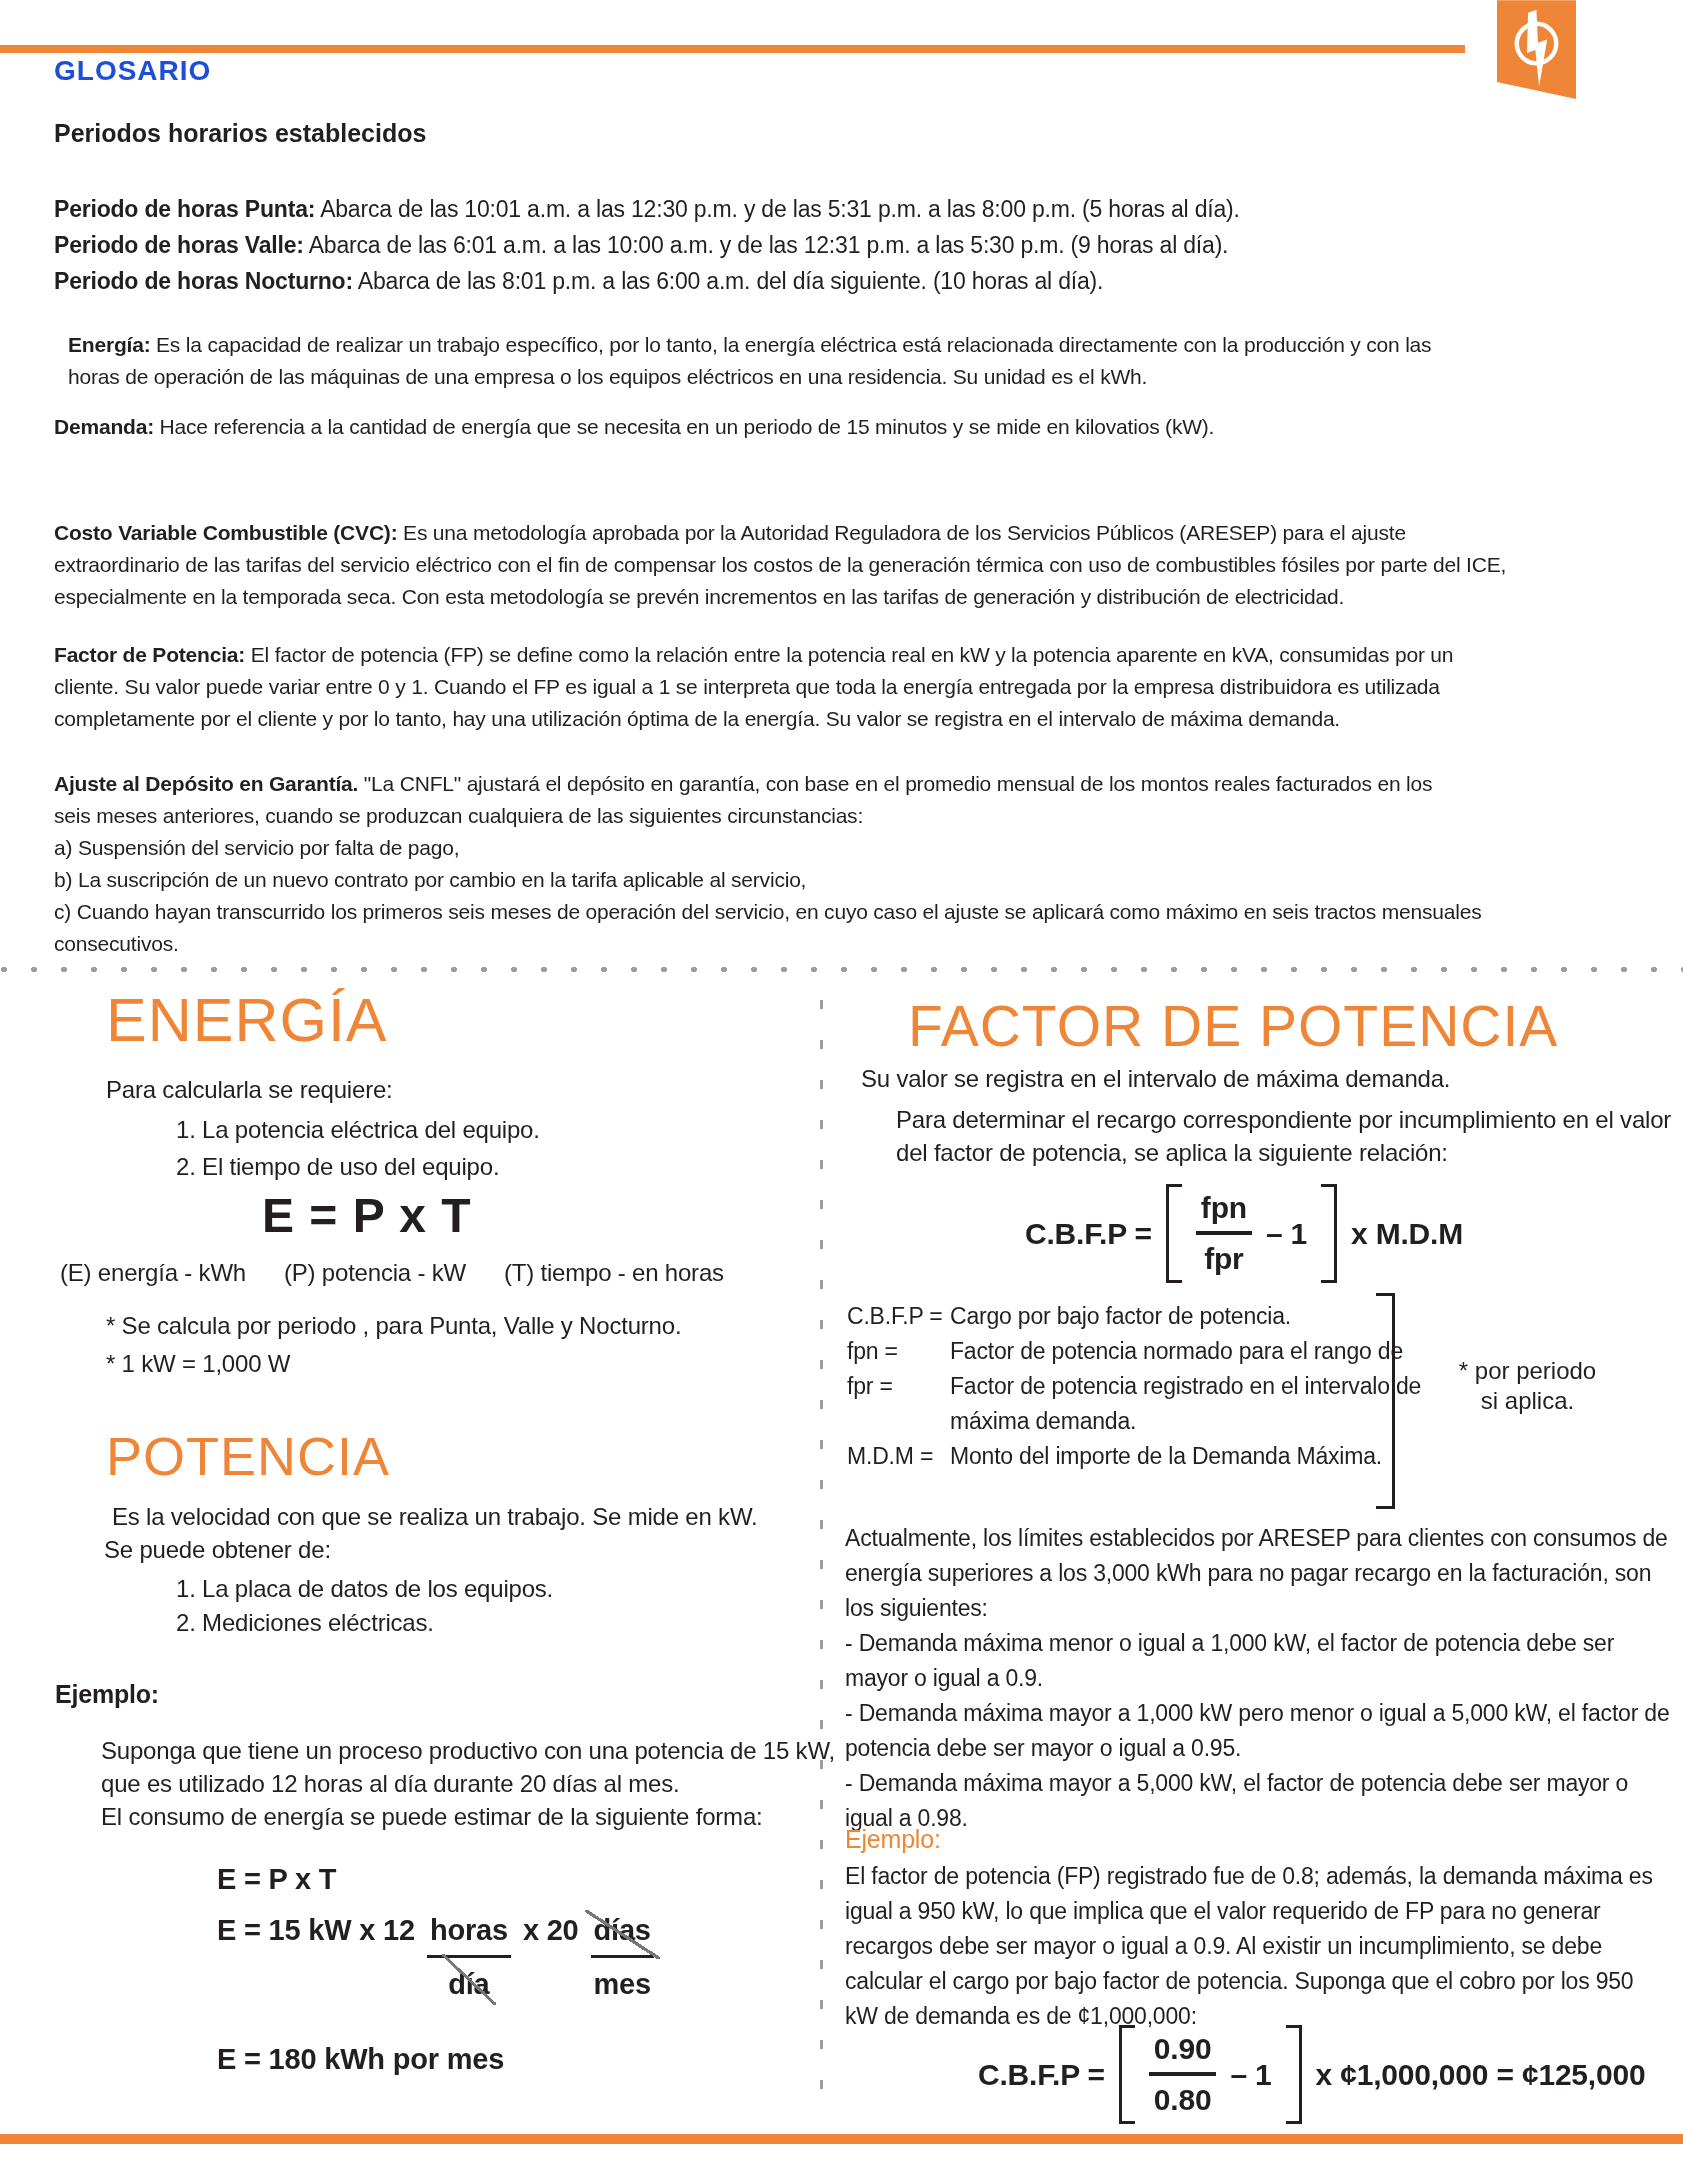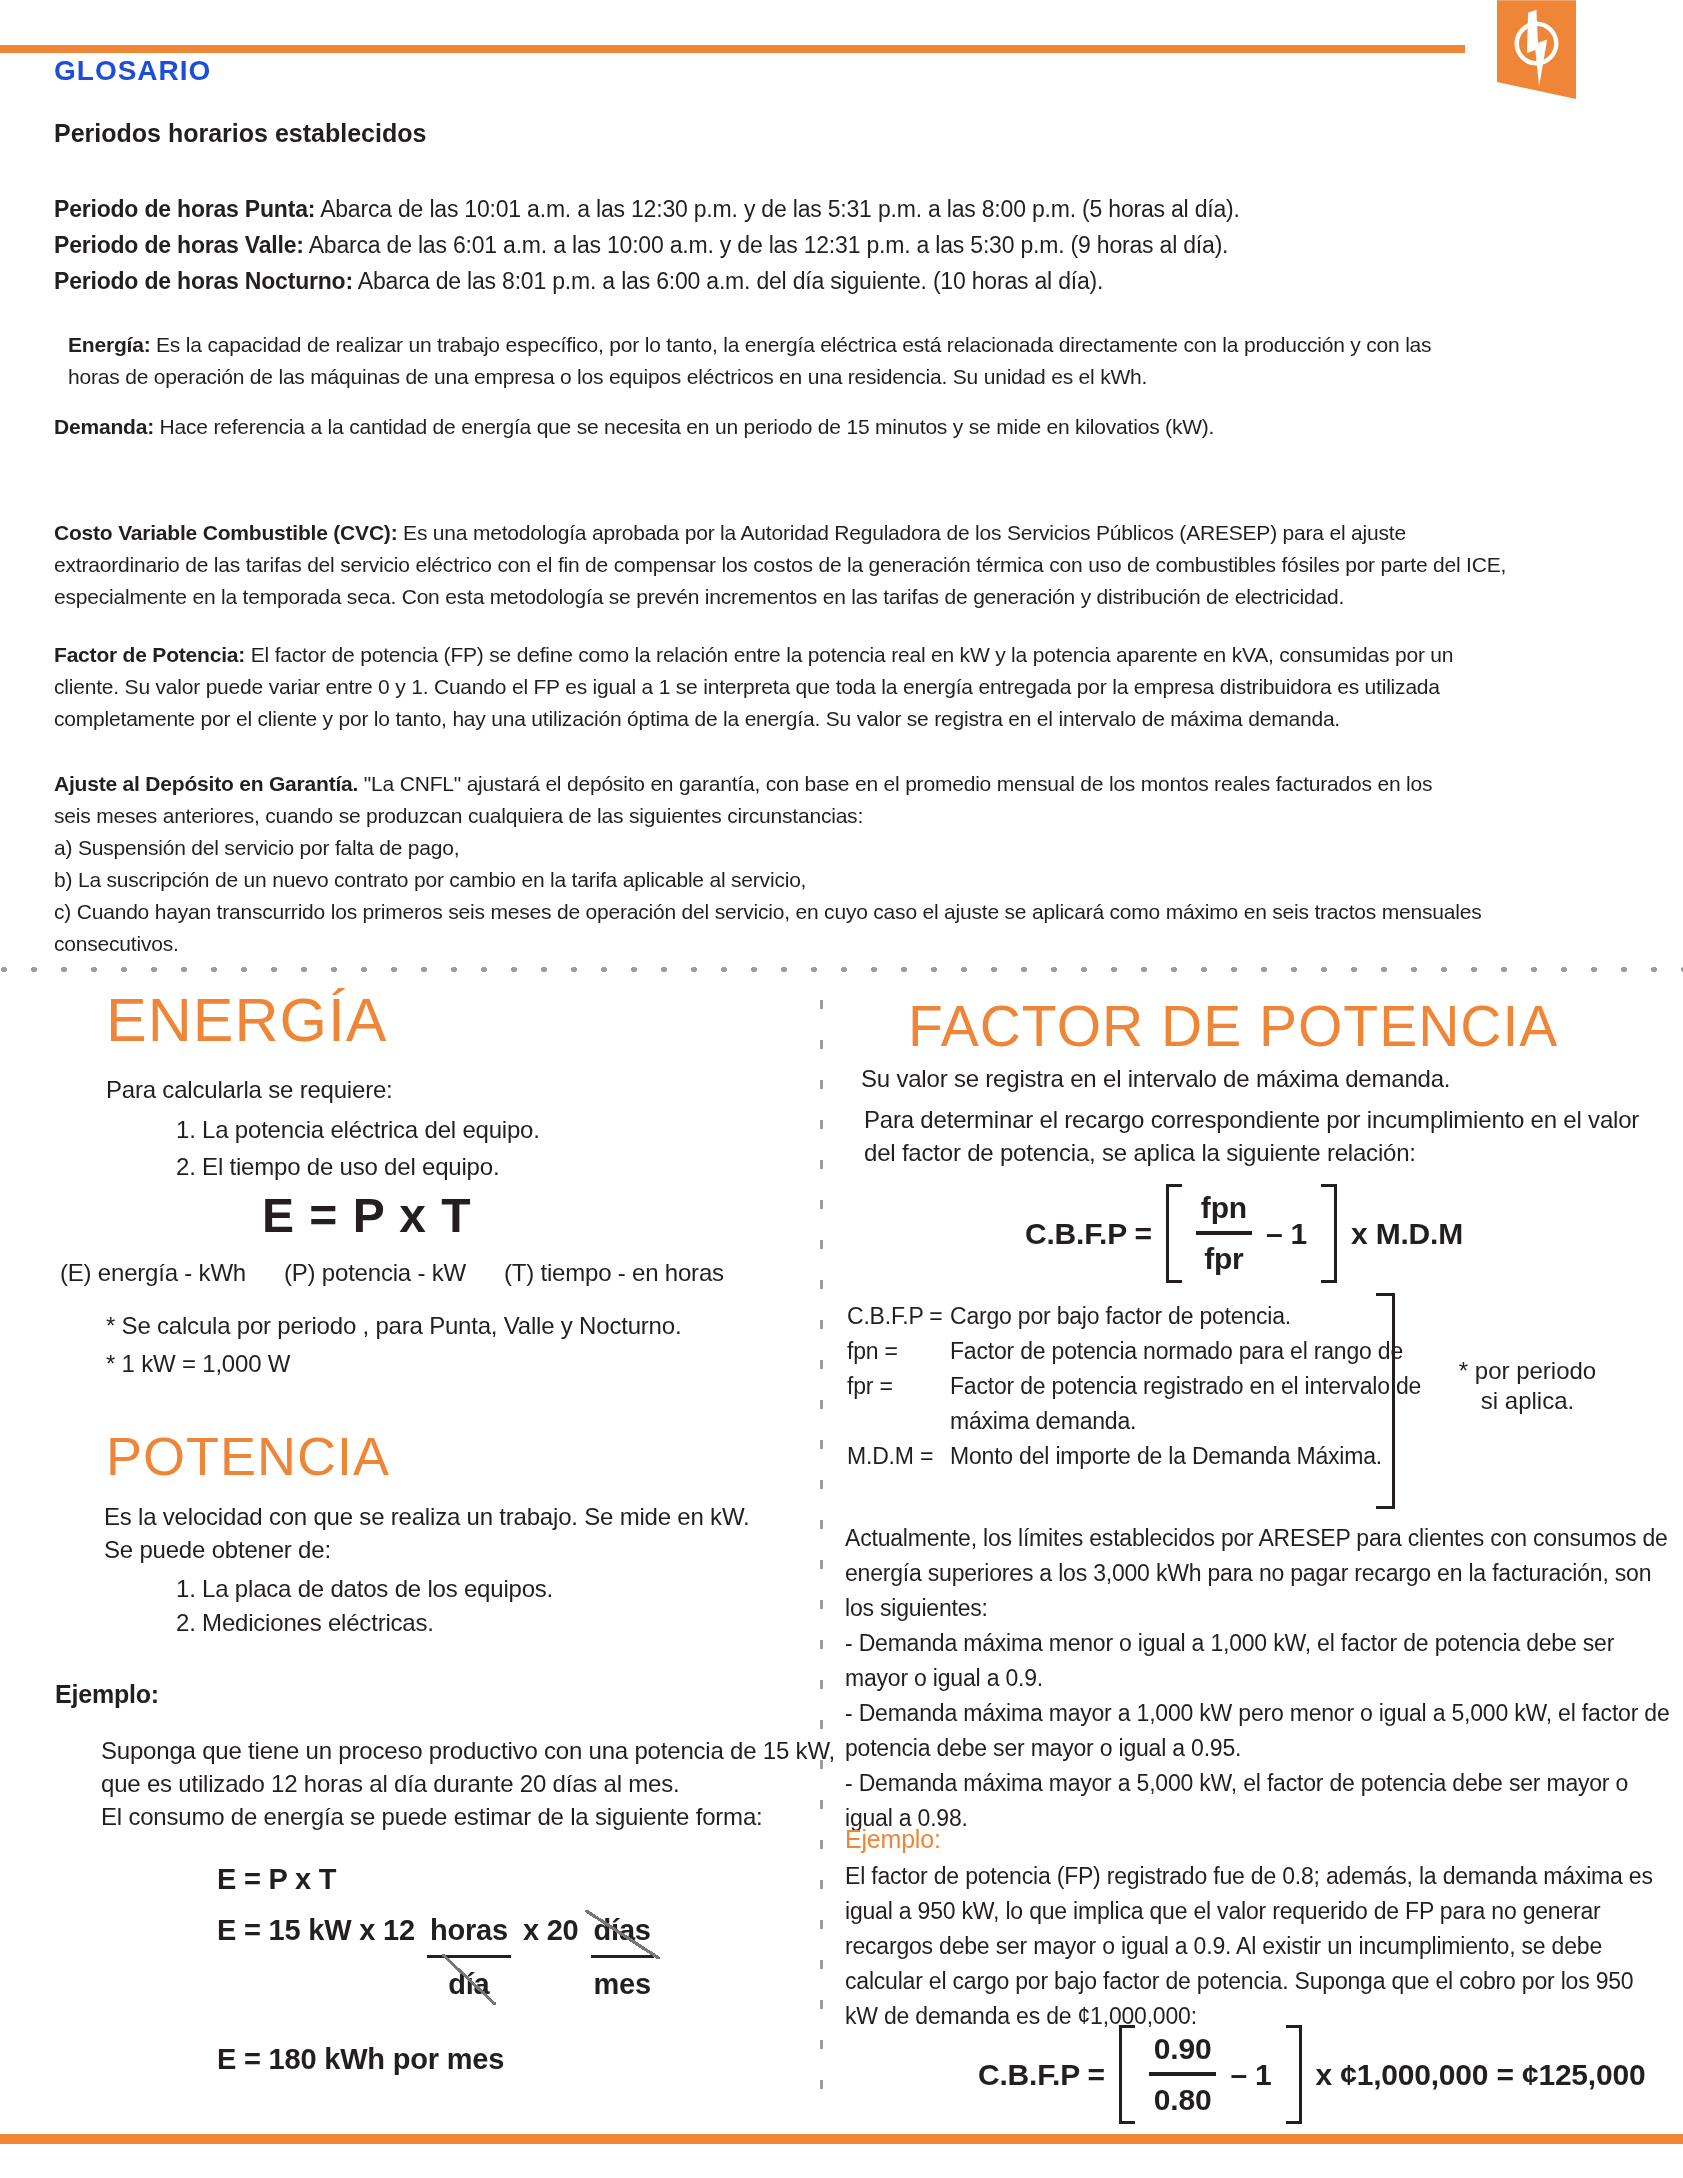--- a/index.html
+++ b/index.html
@@ -32,38 +32,38 @@
   .sec-head{font-size:61px;line-height:1;color:#EF8536;letter-spacing:1px;}
   .h-energia{left:106px;top:990px;}
   .h-potencia{left:106px;top:1429px;font-size:54px;}
   .h-factor{left:908px;top:998px;font-size:57px;}
   
   .calc-intro{left:106px;top:1076px;font-size:24px;}
   .en-items{left:176px;top:1111px;font-size:24px;line-height:37px;}
   .big-formula{left:262px;top:1188px;font-size:48px;font-weight:bold;letter-spacing:1px;}
   .legend{left:60px;top:1259px;font-size:24px;display:flex;gap:38px;}
   .notes{left:106px;top:1307px;font-size:24px;line-height:38px;}
-  .pot-line1{left:104px;top:1503px;font-size:24px;}
+  .pot-line1{left:112px;top:1503px;font-size:24px;}
   .pot-line2{left:104px;top:1536px;font-size:24px;}
   .pot-items{left:176px;top:1572px;font-size:24px;line-height:34px;}
   .ej-left{left:55px;top:1680px;font-size:25px;font-weight:bold;}
   .sup-lines{left:101px;top:1734px;font-size:24px;line-height:33px;}
   .e-pxt2{left:217px;top:1863px;font-size:29px;font-weight:bold;}
   .lformula{left:217px;top:1914px;display:flex;align-items:flex-start;gap:12px;
             font-size:29px;font-weight:bold;}
   .lfrac{display:inline-flex;flex-direction:column;align-items:center;}
   .lfrac .n{padding:0 3px 8px;border-bottom:3px solid #231F20;}
   .lfrac .d{padding-top:10px;}
   .cancel{position:relative;display:inline-block;}
   .cancel::after{content:"";position:absolute;left:-6px;right:-6px;top:-4px;bottom:-4px;
      background:linear-gradient(to top right,transparent 48%,#777 48%,#777 52%,transparent 52%);}
   .result{left:217px;top:2043px;font-size:29px;font-weight:bold;}
   
   .r-line1{left:861px;top:1065px;font-size:24px;}
-  .r-line2{left:864px;top:1103px;font-size:24px;line-height:33px;}
+  .r-line2{left:896px;top:1103px;font-size:24px;line-height:33px;}
   .formula-row{display:flex;align-items:center;gap:14px;font-size:30px;font-weight:bold;}
   .f1{left:1025px;top:1184px;}
   .f2{left:978px;top:2025px;}
   .br{width:13px;border:3px solid #231F20;}
   .f1 .br,.f2 .br{height:93px;}
   .br.l{border-right:none;}
   .br.r{border-left:none;}
   .fr{display:flex;flex-direction:column;align-items:center;gap:7px;}
   .fr .n{border-bottom:4px solid #231F20;padding:0 5px 6px;}
   .defs{left:847px;top:1299px;font-size:23px;line-height:35px;}

